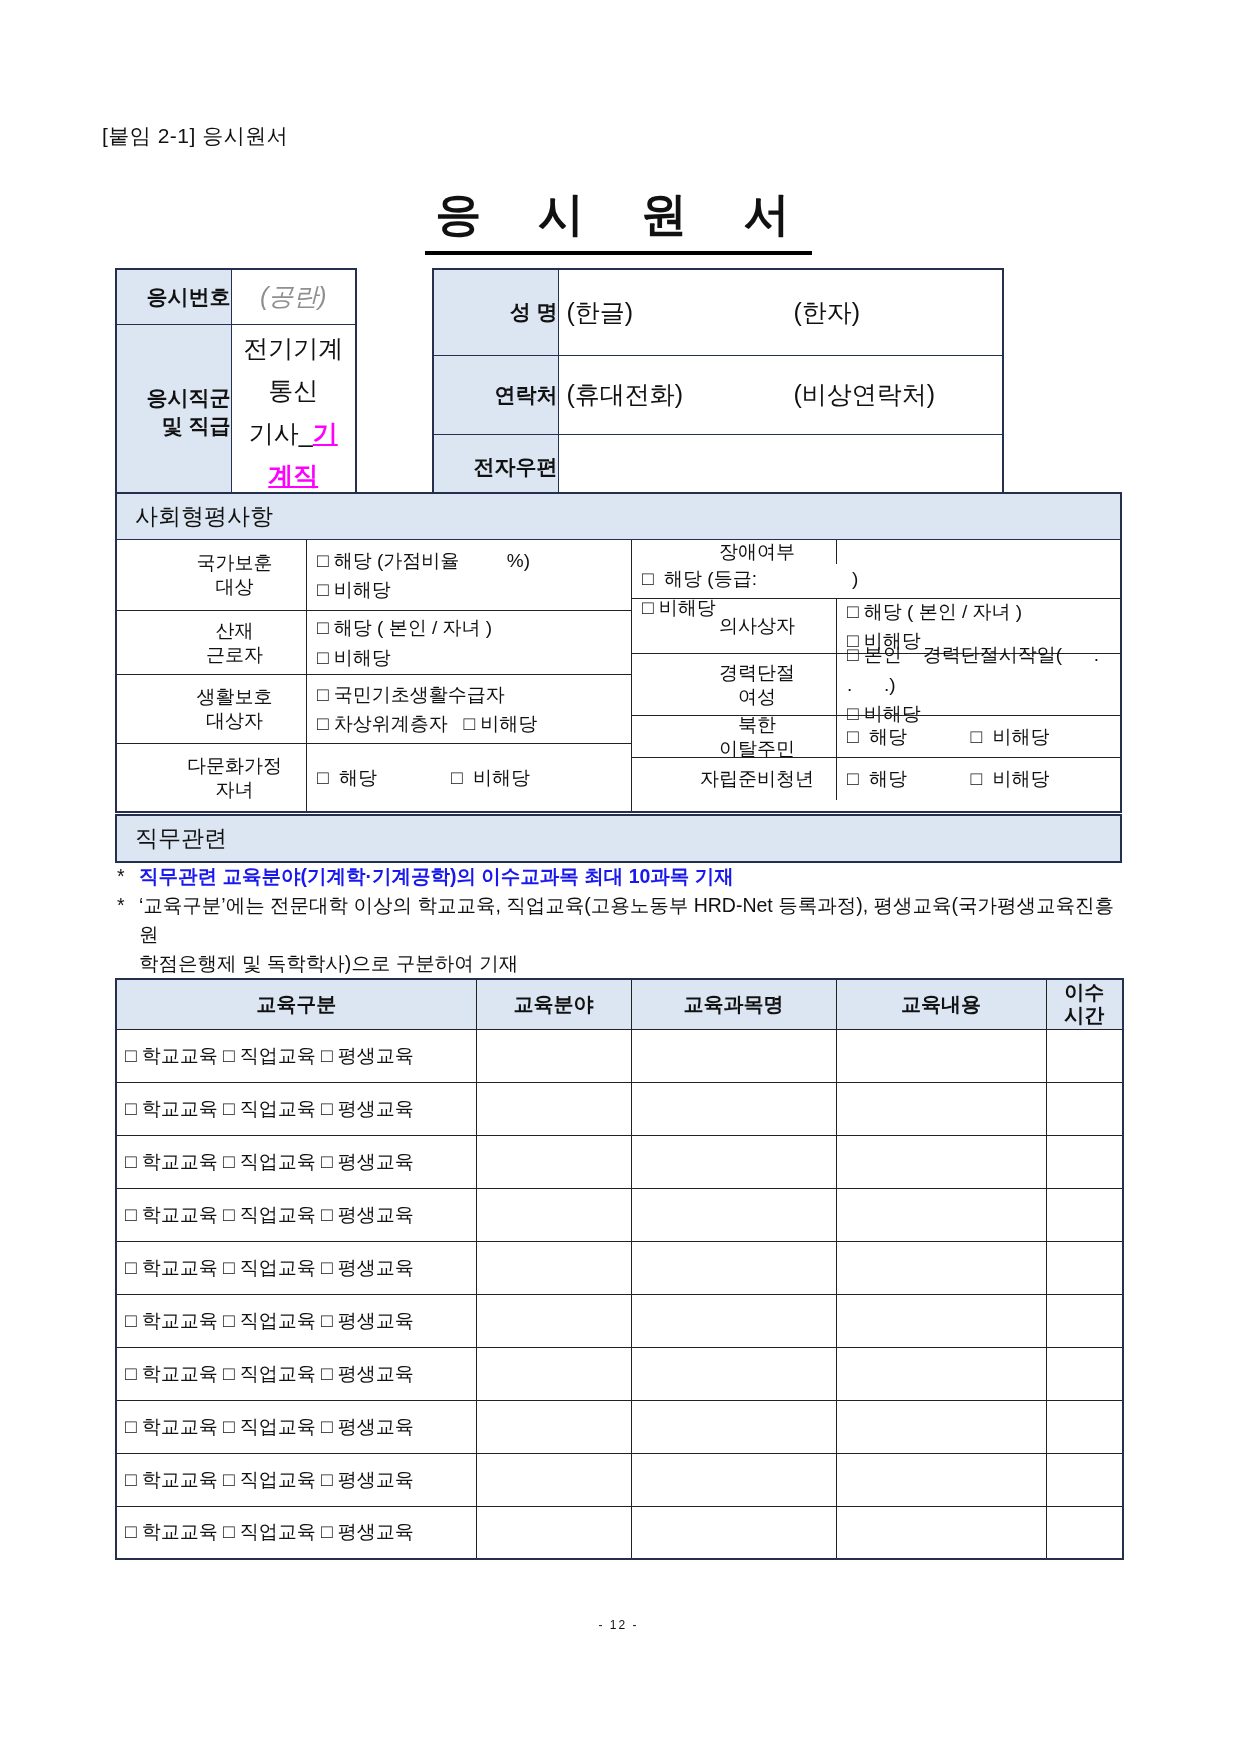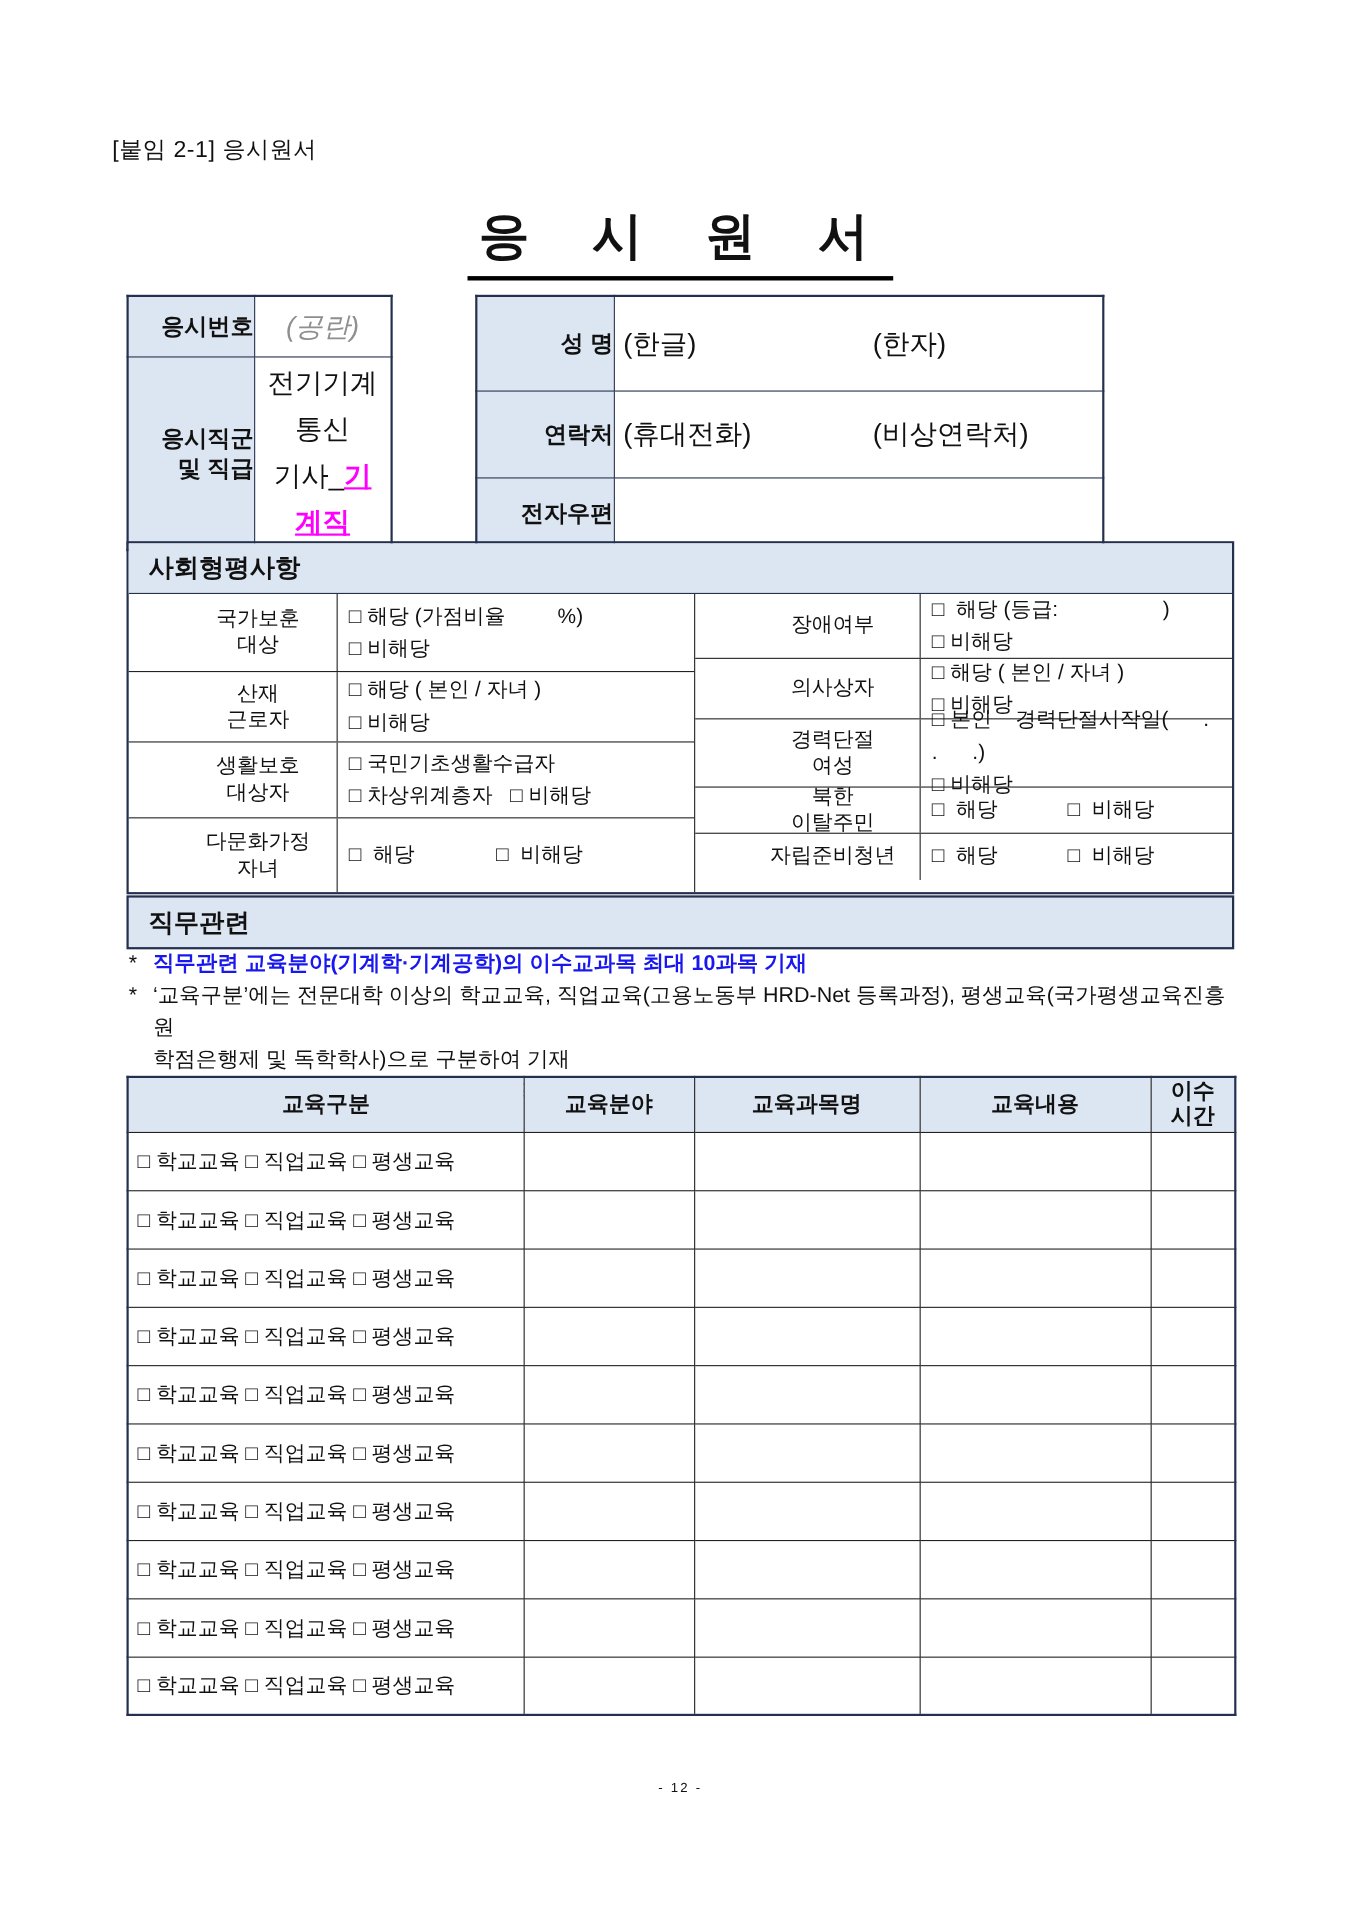--- a/index.html
+++ b/index.html
@@ -56,21 +56,21 @@
   #applicant-right tr:nth-child(3) th,#applicant-right tr:nth-child(3) td{height:40px;}
   .blank-value{text-align:center;font-style:italic;color:var(--placeholder-gray);}
   .job-value{text-align:center;line-height:1.7;}
   .magenta{color:var(--highlight-magenta);font-weight:700;text-decoration:underline;}
   .seg1{display:inline-block;width:227px;}
 
   
   .section-band{
     background:var(--header-fill);
     border:2px solid var(--border-dark);
-    font-size:23px;font-weight:700;
+    font-size:23px;font-weight:400;
     padding:7px 16px 7px 18px;
   }
   #social{top:492px;left:115px;width:1007px;border:2px solid var(--border-dark);}
   #social .section-band{border:0;border-bottom:1px solid var(--border-dark);}
   #social-body{display:flex;}
   .scol{display:flex;flex-direction:column;}
   #social-left-col{width:514px;}
   #social-right-col{width:489px;border-left:1px solid var(--line-dark);}
   .srow{display:flex;border-top:1px solid var(--line-dark);}
   .scol .srow:first-child{border-top:none;}
@@ -82,21 +82,21 @@
   #social-left-col .lab{width:144px;}
   #social-right-col .lab{width:159px;}
   .srow .cont{
     flex:1;display:flex;flex-direction:column;justify-content:center;
     font-size:19px;line-height:1.55;padding-left:10px;white-space:pre-wrap;
   }
   #social-left-col .srow:nth-child(1){height:70px;}
   #social-left-col .srow:nth-child(2){height:64px;}
   #social-left-col .srow:nth-child(3){height:69px;}
   #social-left-col .srow:nth-child(4){height:68px;}
-  #social-right-col .srow:nth-child(1){height:58px;}
+  #social-right-col .srow:nth-child(1){height:58px;flex-direction:column;}
   #social-right-col .srow:nth-child(2){height:55px;}
   #social-right-col .srow:nth-child(3){height:62px;}
   #social-right-col .srow:nth-child(4){height:42px;}
   #social-right-col .srow:nth-child(5){height:43px;}
 
   #edu-band{top:814px;left:115px;width:1007px;}
 
   
   #notes{top:862px;left:117px;width:1010px;}
   .note{display:flex;font-size:19.5px;line-height:29px;}

